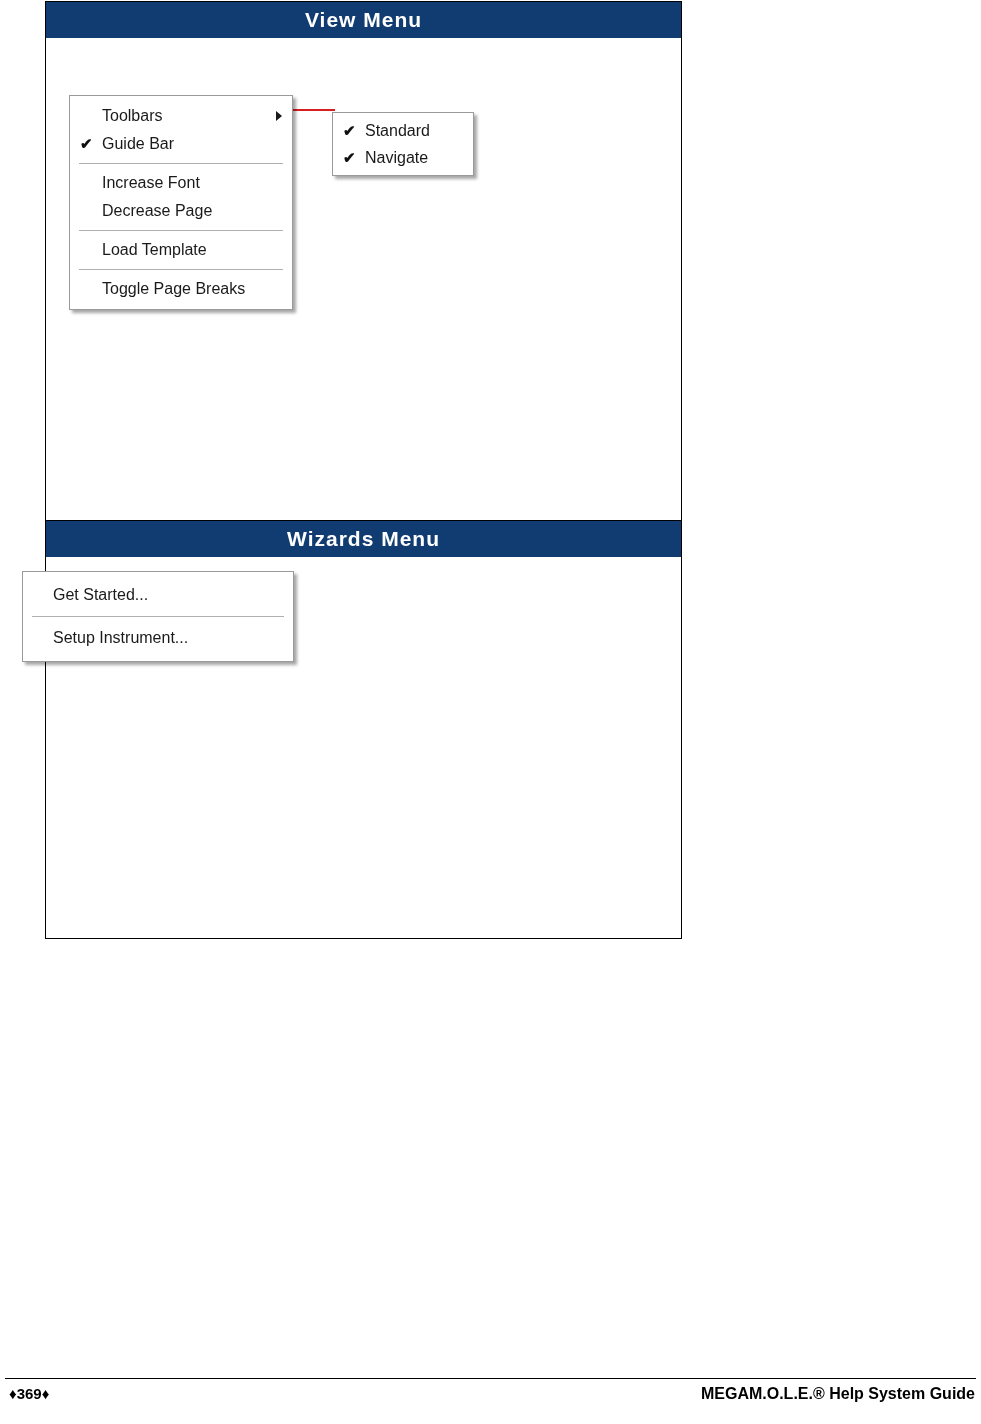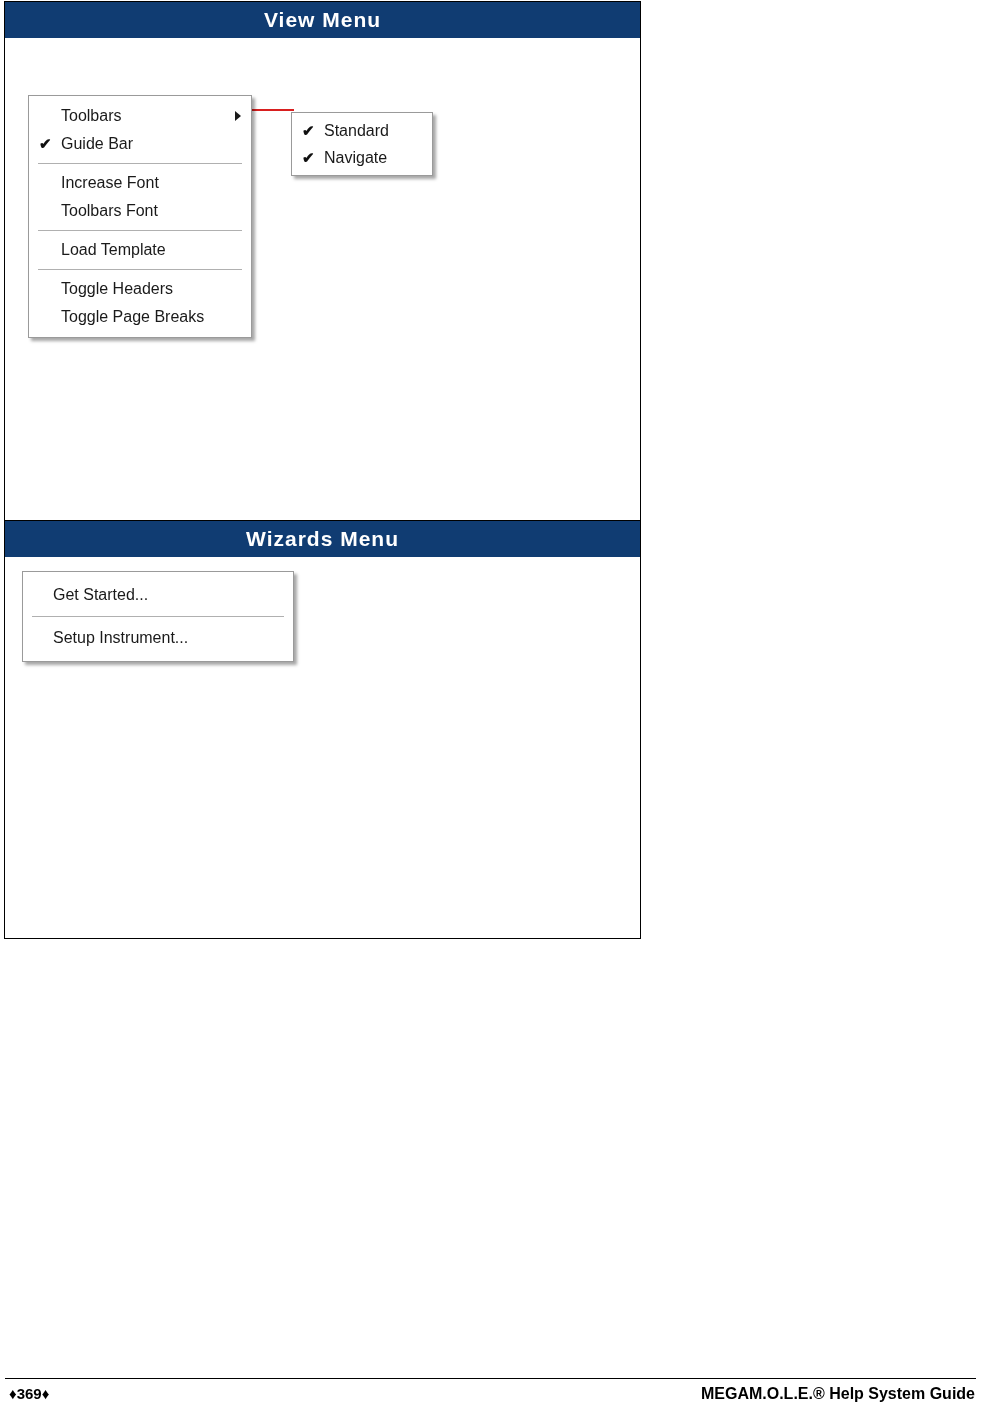--- a/index.html
+++ b/index.html
@@ -15,20 +15,21 @@
     color: #000000;
     overflow: hidden;
   }
 
   
   .section {
     position: absolute;
     border: 1px solid #000000;
     box-sizing: border-box;
     background: #ffffff;
+    margin-left: 41px;
   }
   .section-header {
     background: #103c72;
     color: #ffffff;
     font-weight: bold;
     font-size: 21px;
     letter-spacing: 1px;
     text-align: center;
     line-height: 36px;
     height: 36px;
@@ -199,36 +200,32 @@
       </div>
 
       <div class="menu-sep"></div>
 
       <div class="menu-item">
         <span class="check"></span>
         <span>Increase Font</span>
       </div>
       <div class="menu-item">
         <span class="check"></span>
-        <span>Toolbars Font</span>
+        <span>Decrease Page</span>
       </div>
 
       <div class="menu-sep"></div>
 
       <div class="menu-item">
         <span class="check"></span>
         <span>Load Template</span>
       </div>
 
       <div class="menu-sep"></div>
 
-      <div class="menu-item">
-        <span class="check"></span>
-        <span>Toggle Headers</span>
-      </div>
       <div class="menu-item">
         <span class="check"></span>
         <span>Toggle Page Breaks</span>
       </div>
     </div>
 
     <div class="menu" id="toolbars-submenu">
       <div class="menu-item">
         <span class="check">✔</span>
         <span>Standard</span>

